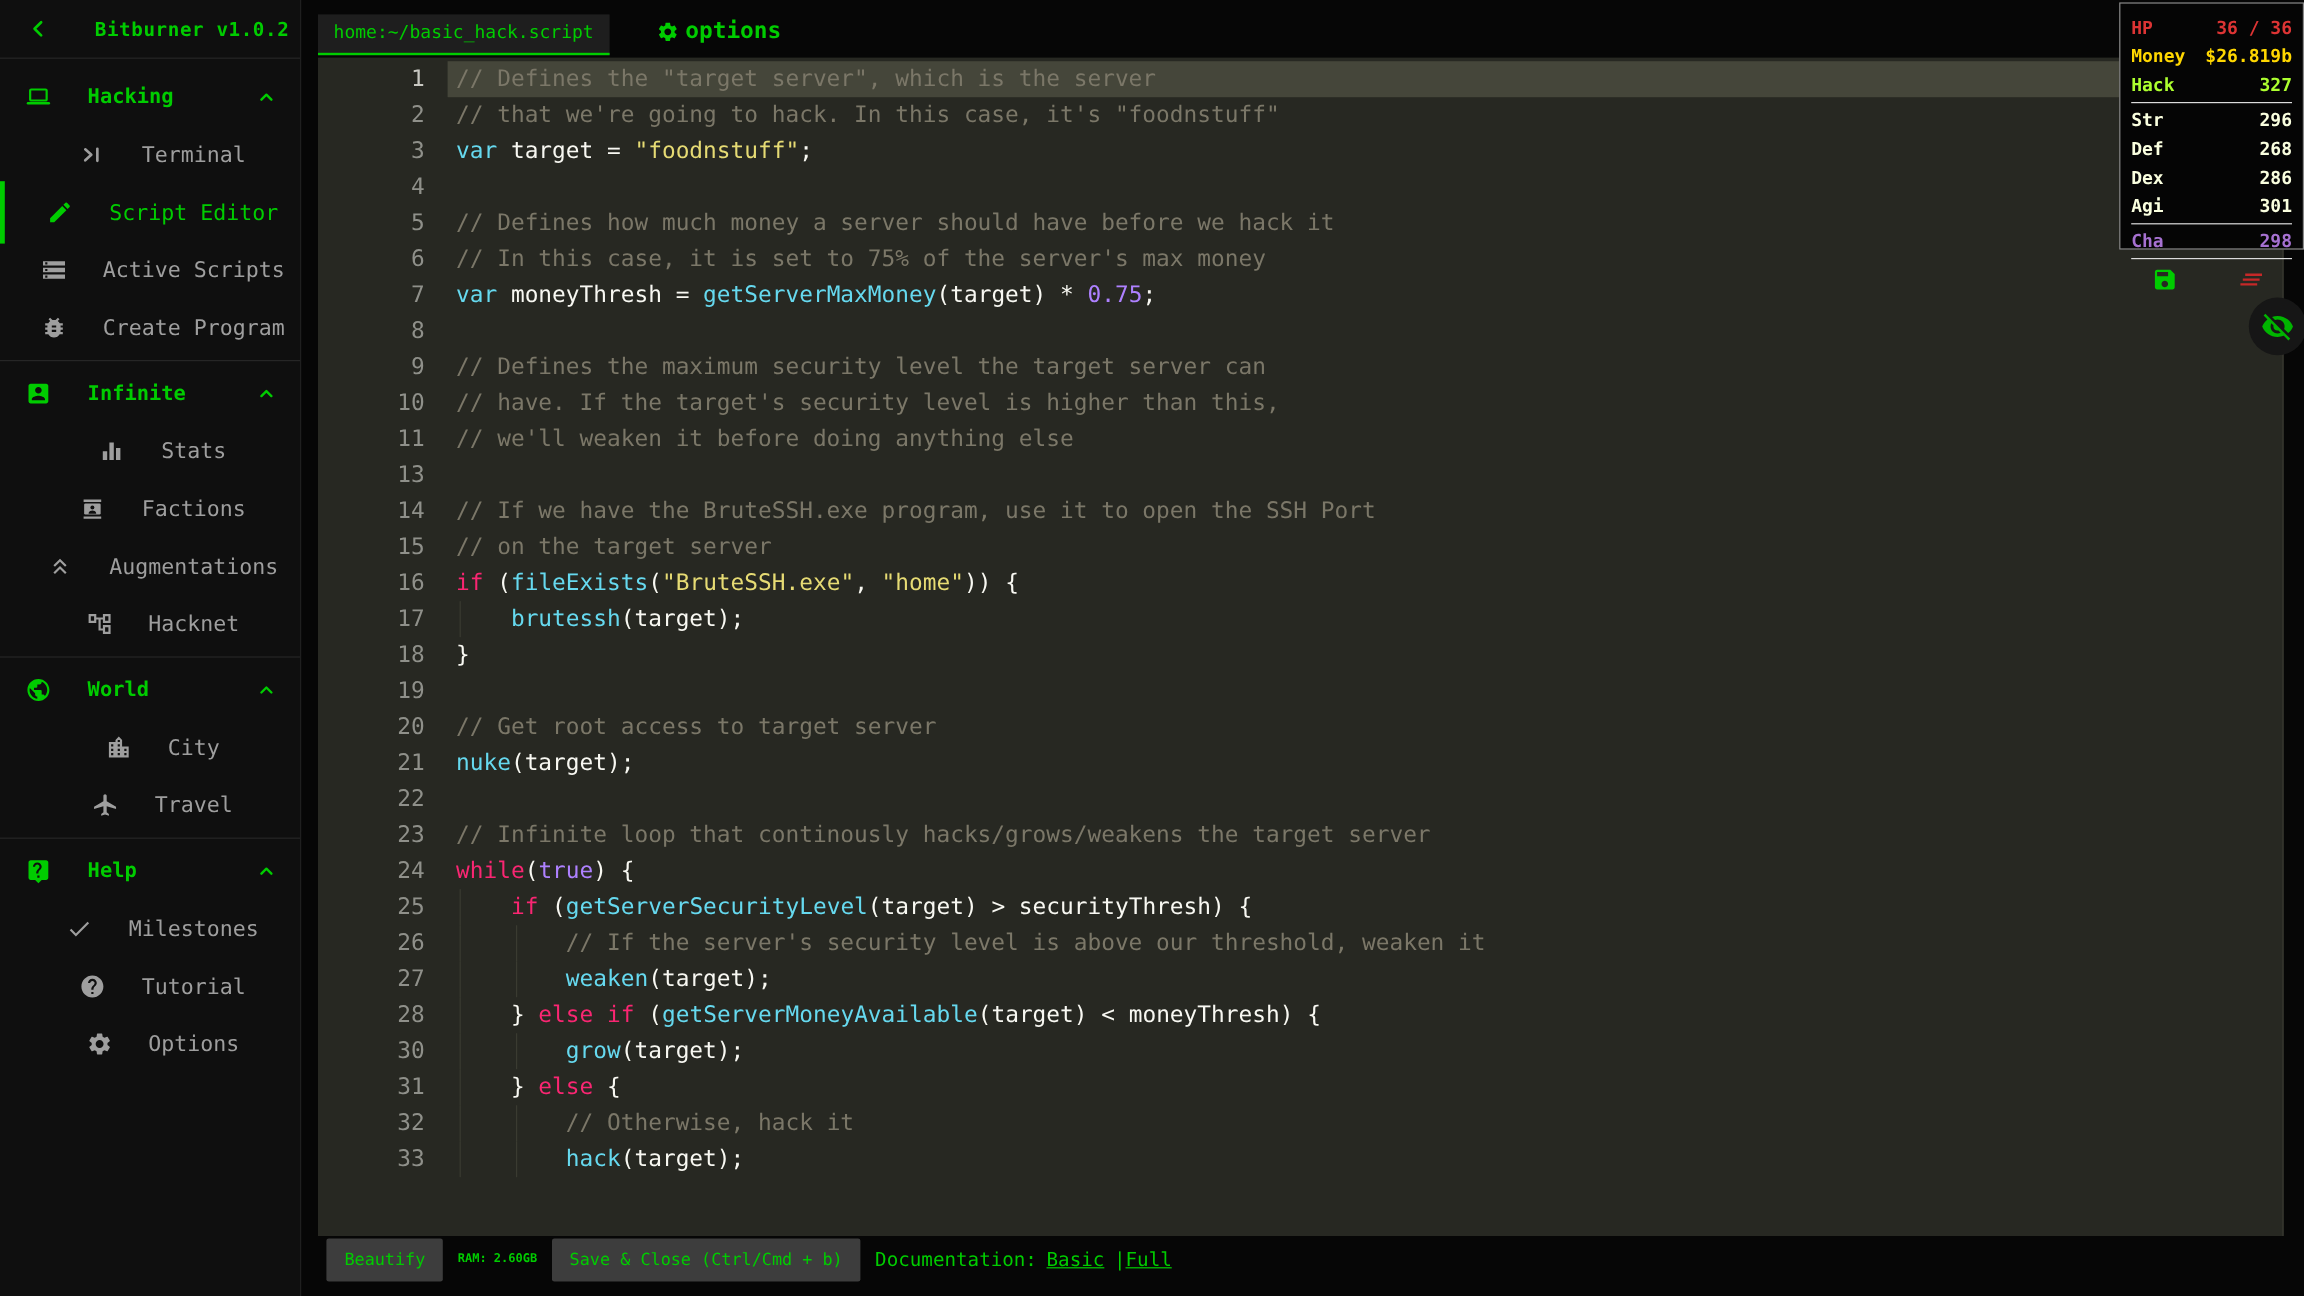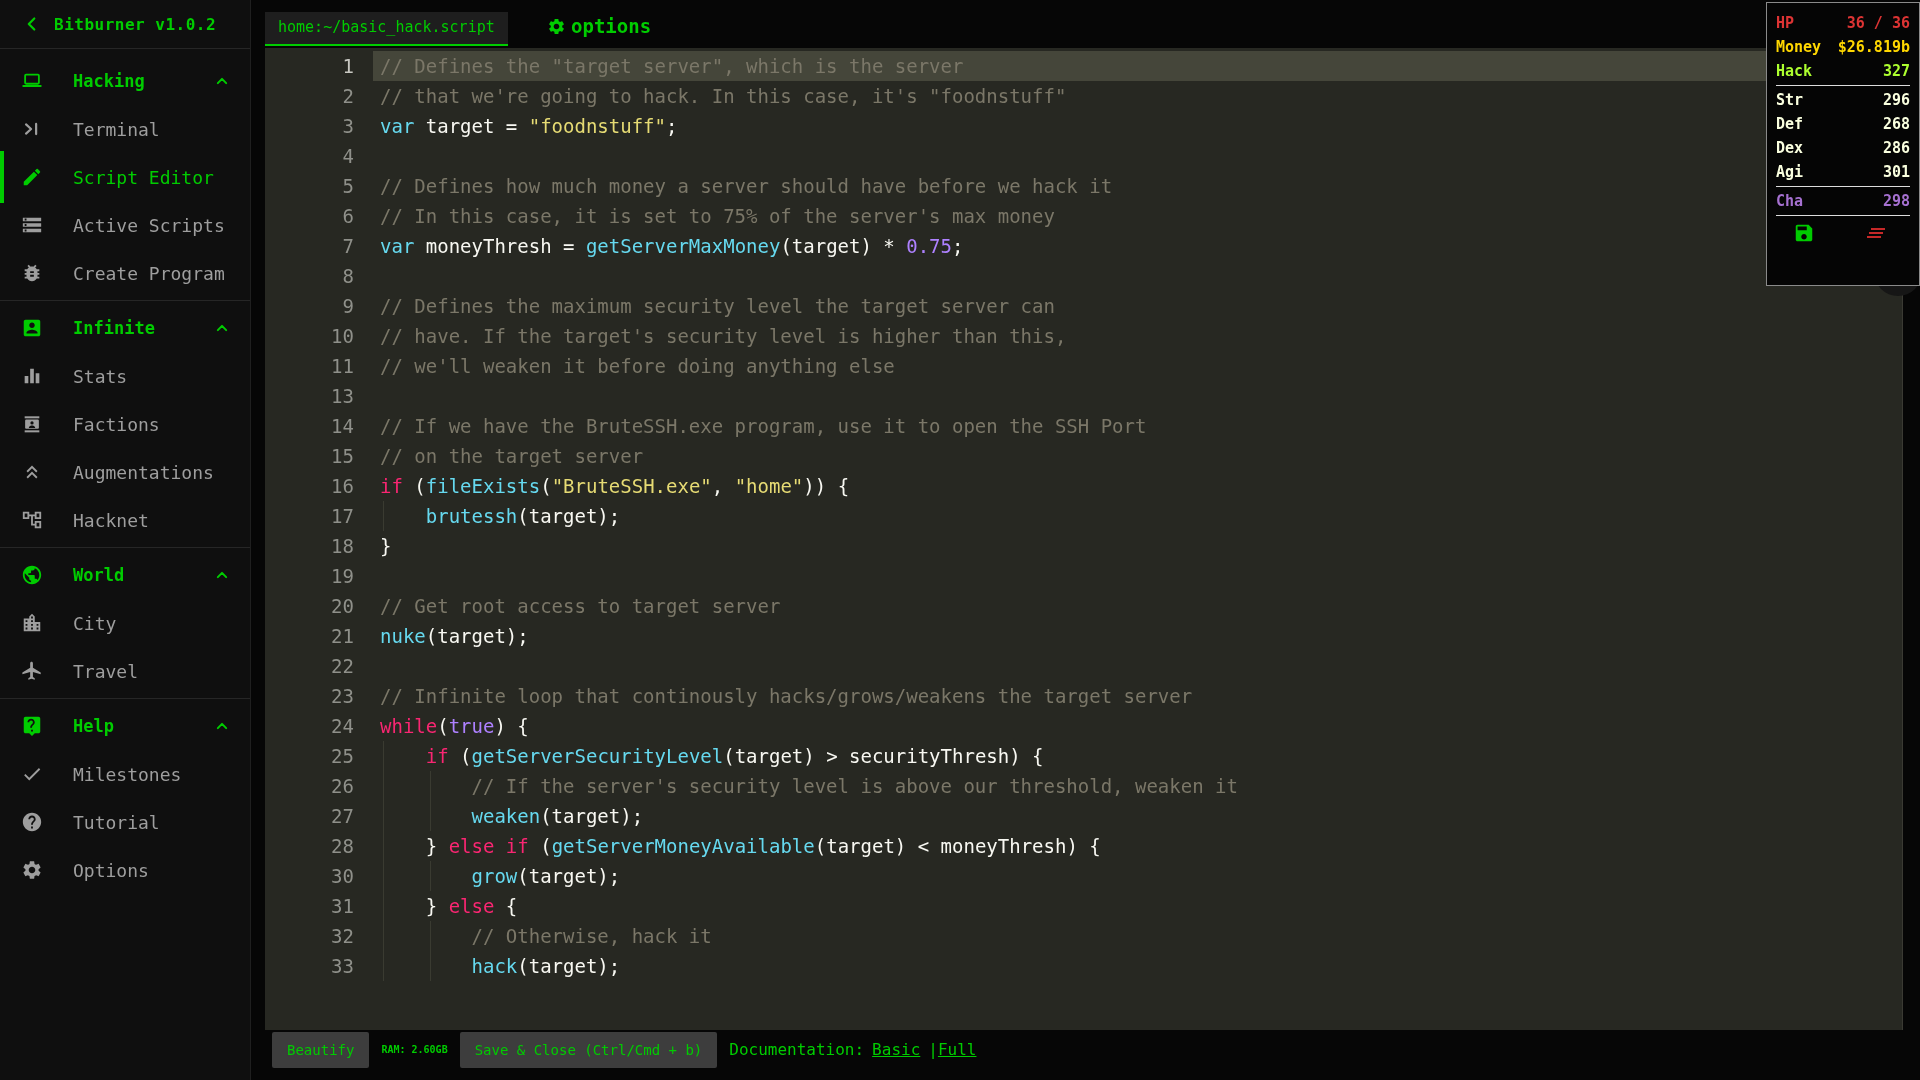--- a/index.html
+++ b/index.html
@@ -4,24 +4,24 @@
 <style>
   * { margin:0; padding:0; box-sizing:border-box; }
   html,body { width:1920px; height:1080px; overflow:hidden; background:#060606;
               font-family:"DejaVu Sans Mono", monospace; }
 
   
   #sidebar { position:absolute; left:0; top:0; width:251px; height:1080px;
              background:#0f0f0f; border-right:1px solid #1f1f1f; }
   .sb-header { height:49px; display:flex; align-items:center; border-bottom:1px solid #262626; }
   .back-btn { width:22px; height:22px; margin-left:21px; color:#00cc00; cursor:pointer; }
-  .sb-title { margin-left:11px; color:#00cc00; font-weight:bold; font-size:16px; letter-spacing:.5px; }
+  .sb-title { margin-left:36px; color:#00cc00; font-weight:bold; font-size:16px; letter-spacing:.5px; }
   #sidebar-nav { padding-top:8px; }
   .nav-row { position:relative; height:48px; display:flex; align-items:center;
-             color:#9e9e9e; font-size:18px; cursor:pointer; }
+             color:#9e9e9e; font-size:18px; cursor:pointer;justify-content:center; }
   .nav-row .icn { width:22px; height:22px; margin-left:21px; flex:none; }
   .nav-row .lbl { margin-left:30px; white-space:nowrap; }
   .nav-header { color:#00cc00; font-weight:bold; font-size:17px; }
   .nav-header .chev { width:20px; height:20px; margin-left:auto; margin-right:18px; color:#00cc00; }
   .nav-row.active { color:#00cc00; }
   .nav-row.active::before { content:""; position:absolute; left:0; top:-2px; width:4px; height:52px; background:#00cc00; }
   .sb-div { border-top:1px solid #262626; margin:3px 0; }
   .icn svg { width:100%; height:100%; display:block; }
 
   
@@ -43,21 +43,21 @@
   .line.hl .ln { color:#c8c8c2; }
   .guide { position:absolute; top:0; width:1px; height:30px; background:#3a3b31; }
   .t-com { color:#7b7768; }
   .t-kw  { color:#f92672; }
   .t-cy  { color:#66d9ef; }
   .t-str { color:#e6db74; }
   .t-num { color:#ae81ff; }
   .t-pl  { color:#f8f8f2; }
 
   
-  #hud { position:absolute; left:1766px; top:2px; width:154px; height:284px;
+  #hud { position:absolute; left:1766px; top:2px; width:154px; height:206px;
          background:#050505; border:1px solid #8a8a8a; padding:8px 9px 6px 9px; z-index:5; }
   .hud-row { display:flex; justify-content:space-between; font-size:15px; font-weight:bold; line-height:24px; }
   .hud-div { border-top:1px solid #dcdcdc; margin:2px 0; }
   .hud-icons { display:flex; align-items:center; margin-top:5px; }
   .hud-save  { width:22px; height:22px; color:#00cc00; margin-left:17px; cursor:pointer; }
   .hud-clear { width:24px; height:24px; color:#c62828; margin-left:49px; cursor:pointer; }
   .c-hp { color:#dd3434; } .c-money { color:#ffd700; } .c-hack { color:#adff2f; }
   .c-combat { color:#faffdf; } .c-cha { color:#a671d1; }
 
   #eye-toggle { position:absolute; left:1874px; top:248px; width:48px; height:48px; border-radius:50%;

